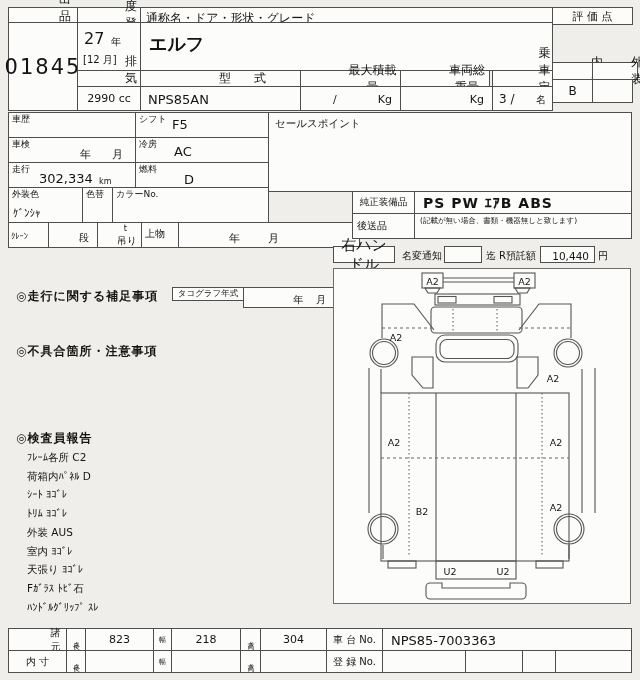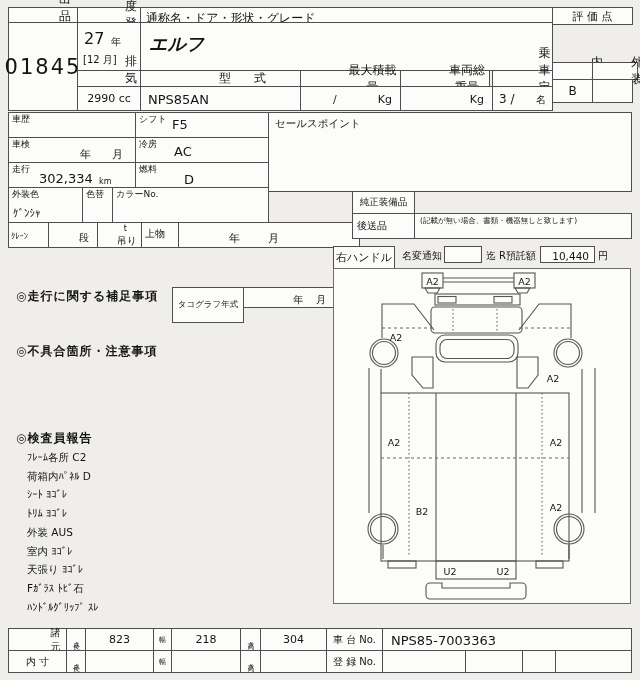--- a/index.html
+++ b/index.html
@@ -42,21 +42,21 @@
       <span>排気量</span>
     </div>
   <div class="cell c val" style="left:77px;top:86px;width:64px;height:25px;font-size:11px;">
       <span>2990 cc</span>
     </div>
 
   <div class="cell hdr" style="left:140px;top:7px;width:413px;height:16px;">
       <span class="txt" style="left:5px;top:2px;">通称名・ドア・形状・グレード</span>
     </div>
   <div class="cell" style="left:140px;top:22px;width:413px;height:49px;">
-      <span class="txt" style="left:8px;top:9px;font-size:18px;font-weight:700;font-style:italic;">エルフ</span>
+      <span class="txt" style="left:8px;top:9px;font-size:18px;font-weight:700;">エルフ</span>
     </div>
 
   <div class="cell c hdr pre" style="left:140px;top:70px;width:161px;height:17px;"><span class="pre">型      式</span></div>
   <div class="cell" style="left:140px;top:86px;width:161px;height:25px;">
       <span class="txt" style="left:7px;top:5px;font-size:13px;">NPS85AN</span>
     </div>
 
   <div class="cell c hdr" style="left:300px;top:70px;width:101px;height:17px;">
       <span>最大積載量</span>
     </div>
@@ -152,44 +152,47 @@
     </div>
 
   <div class="cell" style="left:268px;top:112px;width:364px;height:80px;">
     <span class="txt" style="left:6px;top:4px;font-size:10.5px;">セールスポイント</span>
     <span class="txt" style="left:10px;top:22px;font-size:11px;"></span>
   </div>
 
   <div class="cell c" style="left:352px;top:191px;width:63px;height:23px;font-size:9.5px;">
       <span>純正装備品</span>
     </div>
+  <div class="cell" style="left:414px;top:191px;width:218px;height:23px;">
+      <span class="txt" style="left:8px;top:3px;font-size:14px;font-weight:600;letter-spacing:1px;">PS PW ｴｱB ABS</span>
+    </div>
 
   <div class="cell" style="left:352px;top:213px;width:63px;height:26px;">
       <span class="txt" style="left:4px;top:5px;font-size:10px;">後送品</span>
     </div>
   <div class="cell" style="left:414px;top:213px;width:218px;height:26px;">
       <span class="txt" style="left:5px;top:2px;font-size:7.5px;">(記載が無い場合、書類・機器無しと致します)</span>
     </div>
 
-  <div class="cell c" style="left:333px;top:246px;width:62px;height:23px;font-size:11px;">
+  <div class="cell c" style="left:333px;top:246px;width:62px;height:17px;font-size:15px;">
       <span>右ハンドル</span>
     </div>
   <span class="txt" style="left:402px;top:249px;font-size:10px;">名変通知</span>
   <div class="cell c" style="left:444px;top:246px;width:38px;height:17px;font-size:10px;">
       <span></span>
     </div>
   <span class="txt" style="left:486px;top:249px;font-size:10px;">迄</span>
   <span class="txt" style="left:499px;top:249px;font-size:10px;">R預託額</span>
   <div class="cell" style="left:540px;top:246px;width:55px;height:17px;">
       <span class="txt" style="right:5px;top:3px;font-size:10.5px;">10,440</span>
     </div>
   <span class="txt" style="left:598px;top:249px;font-size:10px;">円</span>
 
   <span class="txt title" style="left:16px;top:288px;">◎走行に関する補足事項</span>
-  <div class="cell c" style="left:172px;top:287px;width:72px;height:36px;font-size:8.5px;">
+  <div class="cell c" style="left:172px;top:287px;width:72px;height:14px;font-size:8.5px;">
       <span>タコグラフ年式</span>
     </div>
   <div class="cell" style="left:243px;top:287px;width:94px;height:21px;">
       <span class="txt pre" style="right:10px;top:5px;font-size:10px;">年    月</span>
     </div>
 
   <span class="txt title" style="left:16px;top:343px;">◎不具合箇所・注意事項</span>
 
   <span class="txt title" style="left:16px;top:430px;">◎検査員報告</span>
   <div class="txt" style="left:27px;top:448px;">

